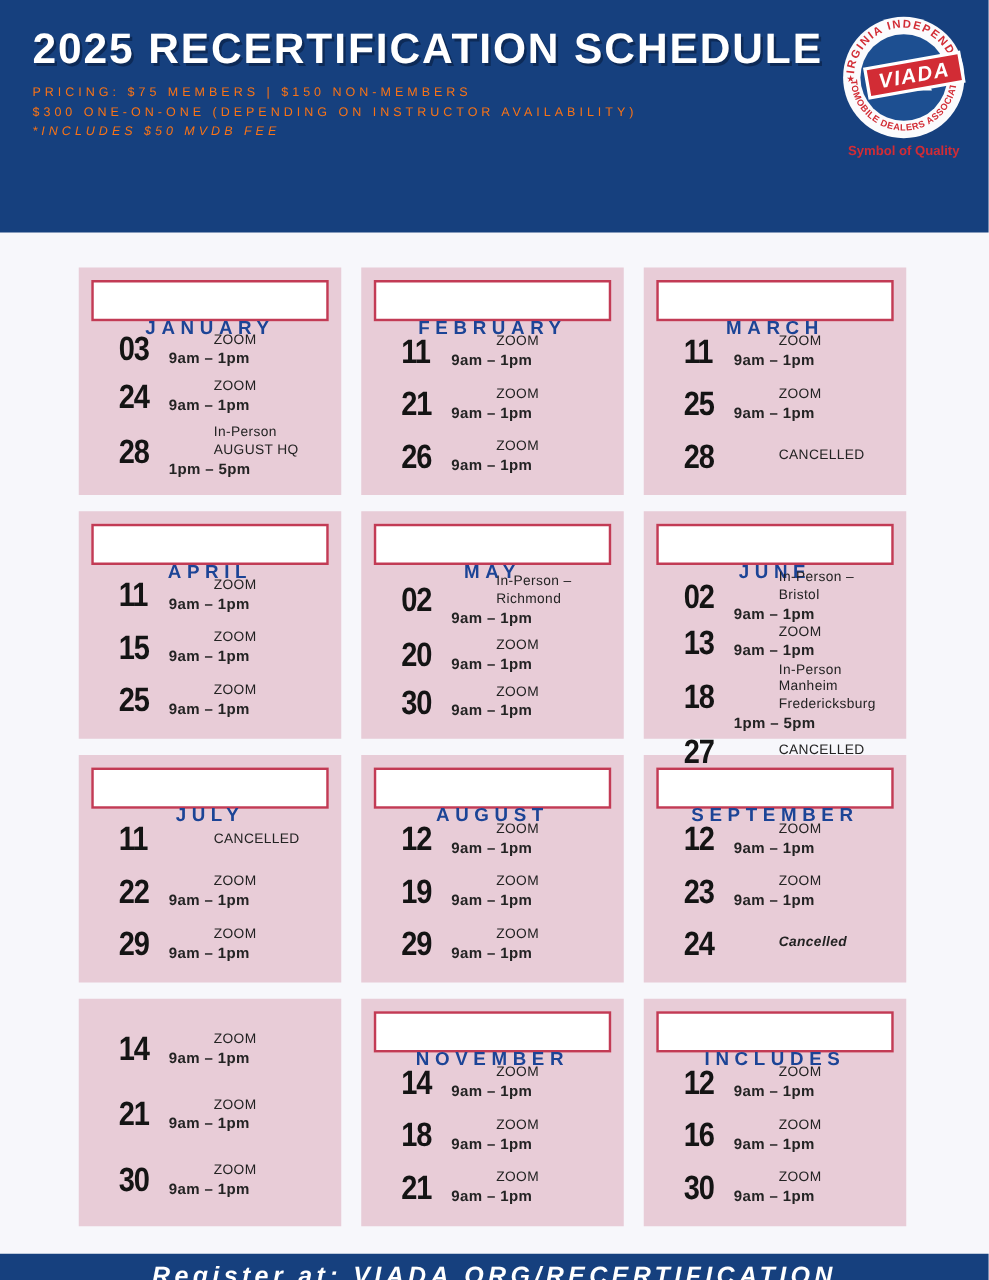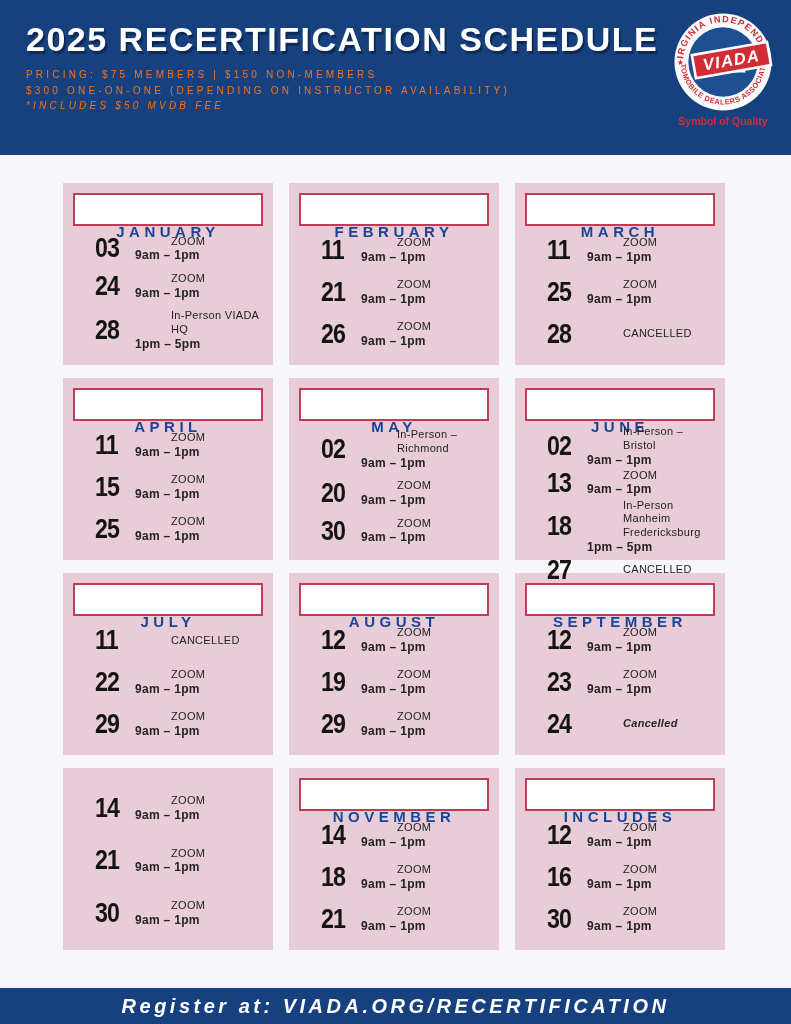--- a/index.html
+++ b/index.html
@@ -7,21 +7,21 @@
   body {
     font-family: "Liberation Sans", sans-serif;
     background: var(--bg, #f7f7fb);
     display: flex;
     flex-direction: column;
     overflow: hidden;
   }
 
   
   .header {
-    height: 155px;
+    height: 186px;
     background: var(--navy, #16407e);
     position: relative;
     padding: 20px 28px 0 26px;
     flex: 0 0 auto;
   }
   .header h1 {
     color: #ffffff;
     font-size: 34px;
     font-weight: 800;
     letter-spacing: 1.5px;
@@ -199,21 +199,21 @@
         <div class="event">
           <div class="day">24</div>
           <div class="info">
             <div class="label">ZOOM</div>
             <div class="time">9am – 1pm</div>
           </div>
         </div>
         <div class="event">
           <div class="day">28</div>
           <div class="info">
-            <div class="label">In-Person VIADA HQ</div>
+            <div class="label">In-Person AUGUST HQ</div>
             <div class="time">1pm – 5pm</div>
           </div>
         </div>
       </div>
     </div>
     <div class="month-card">
       <div class="month-header">
         <div class="month-title">FEBRUARY</div>
       </div>
       <div class="events">

